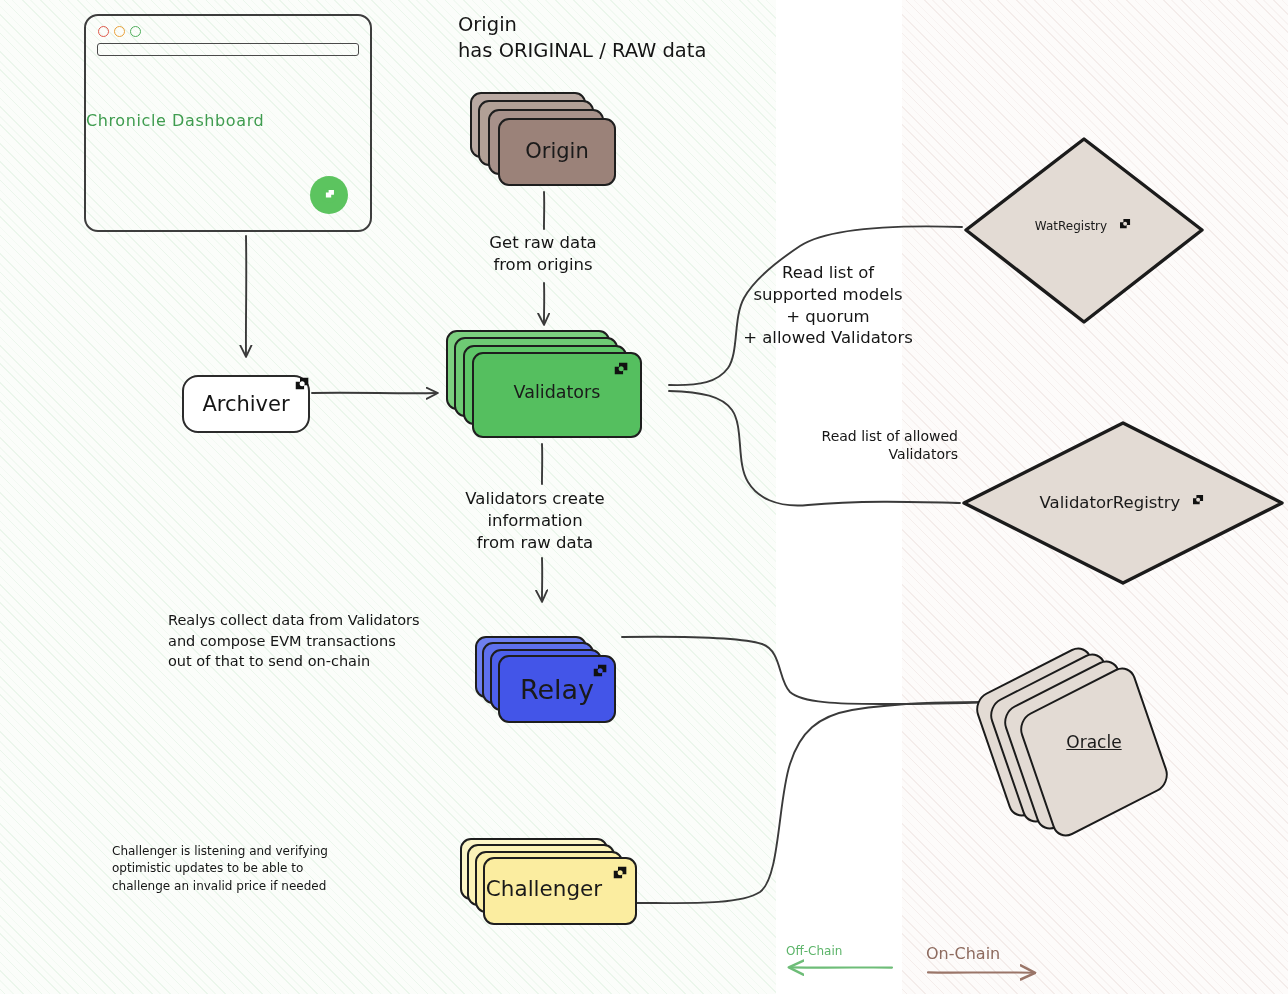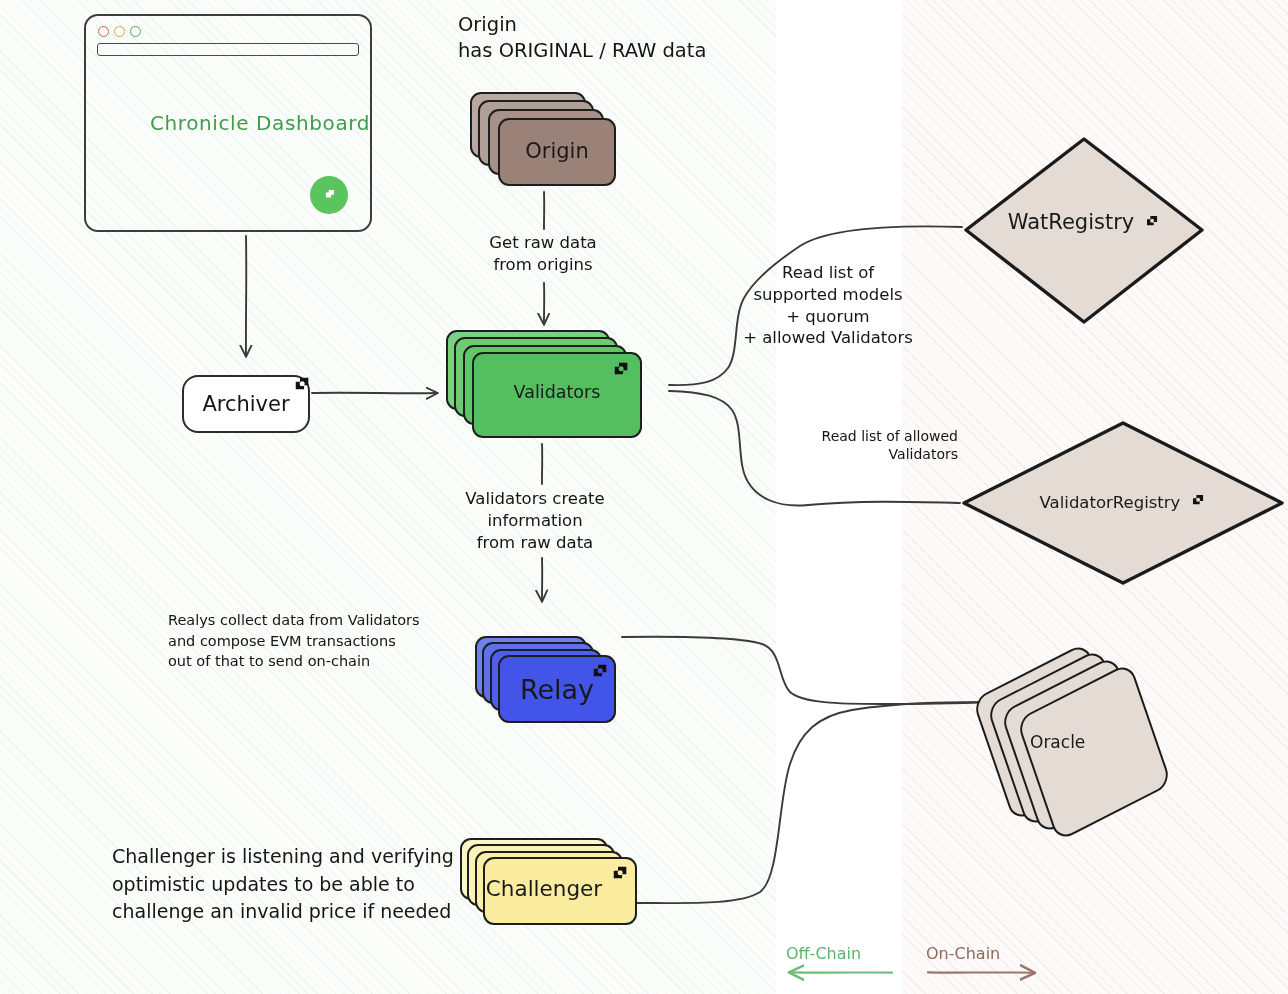--- a/index.html
+++ b/index.html
@@ -71,21 +71,21 @@
   .dot { width:11px; height:11px; border-radius:50%; border:1.7px solid #999; }
   .dot.r { border-color:#e05a4d; }
   .dot.y { border-color:#eaa13a; }
   .dot.g { border-color:#4fae5c; }
   .urlbar {
     position:absolute; left:11px; top:27px; width:262px; height:13px;
     border:1.8px solid #4a4a4a; border-radius:3px; background:transparent;
   }
   .browser-title {
     position:absolute; left:0; top:95px; width:100%;
-    text-align:right; color:#3f9c4f; font-size:20px; letter-spacing:0.6px;
+    text-align:left; color:#3f9c4f; font-size:16px; letter-spacing:0.6px;
   }
   .logo-circle {
     position:absolute; right:22px; bottom:16px;
     width:38px; height:38px; border-radius:50%;
     background:#5cc45f;
     display:flex; align-items:center; justify-content:center;
   }
 
   
   .cmark { width:20px; height:20px; display:block; }
@@ -143,21 +143,21 @@
     border:2.6px solid #1b1b1b; border-radius:16px;
     background:#e3dbd4;
     transform: rotate(-27deg) skewX(-8deg);
   }
   #oracle-stack .o1 { left:8px;  top:8px; }
   #oracle-stack .o2 { left:22px; top:14px;}
   #oracle-stack .o3 { left:36px; top:21px;}
   #oracle-stack .o4 { left:52px; top:28px;}
   #oracle-stack .label {
     position:absolute; left:52px; top:72px; width:128px;
-    text-align:left; font-size:17px; color:#1a1a1a;
+    text-align:center; font-size:17px; color:#1a1a1a;text-decoration:underline;
   }
 
   
   #archiver {
     left:182px; top:375px; width:128px; height:58px;
     border:2.4px solid #2b2b2b; border-radius:16px; background:#ffffff;
   }
   #archiver .label {
     position:absolute; left:0; top:15px; width:100%; text-align:center;
     font-size:21px; color:#151515;
@@ -168,38 +168,38 @@
   .diamond { position:absolute; }
   .diamond .dshape {
     position:absolute; left:0; top:0; width:100%; height:100%;
   }
   .diamond .label {
     position:absolute; left:0; width:100%; text-align:center;
     color:#1a1a1a; display:flex; align-items:center; justify-content:center;
     gap:10px;
   }
   #watregistry { left:960px; top:134px; width:248px; height:194px; }
-  #watregistry .label { top:76px; font-size:21px; }
+  #watregistry .label { top:82px; font-size:12px; }
   #validatorregistry { left:958px; top:418px; width:330px; height:170px; }
   #validatorregistry .label { top:74px; font-size:16.5px; }
 
   
   .anno { position:absolute; color:#151515; line-height:1.32; }
   #anno-origin { left:458px; top:12px; font-size:19.5px; }
   #anno-getraw { left:455px; top:232px; font-size:16.5px; text-align:center; width:176px; }
   #anno-watreg { left:720px; top:262px; font-size:16.5px; text-align:center; width:216px; }
   #anno-valreg { left:752px; top:427px; font-size:14px; text-align:right; width:206px; }
   #anno-valcreate{ left:447px; top:488px; font-size:16.5px; text-align:center; width:176px; }
   #anno-relay { left:168px; top:610px; font-size:14.5px; line-height:1.42; }
-  #anno-challenger { left:112px; top:843px; font-size:19px; line-height:1.45; }
+  #anno-challenger { left:112px; top:843px; font-size:12px; line-height:1.45; }
 
   
   .legend { position:absolute; }
   #legend-off { left:786px; top:944px; }
-  #legend-off .ltext { font-size:16px; color:#5cb469; }
+  #legend-off .ltext { font-size:12px; color:#5cb469; }
   #legend-on { left:926px; top:944px; }
   #legend-on .ltext { font-size:16px; color:#8d6a5e; }
 </style>
 </head>
 <body>
 
 <div id="stage">
 
   <div class="band band-offchain"></div>
   <div class="band band-gap"></div>

